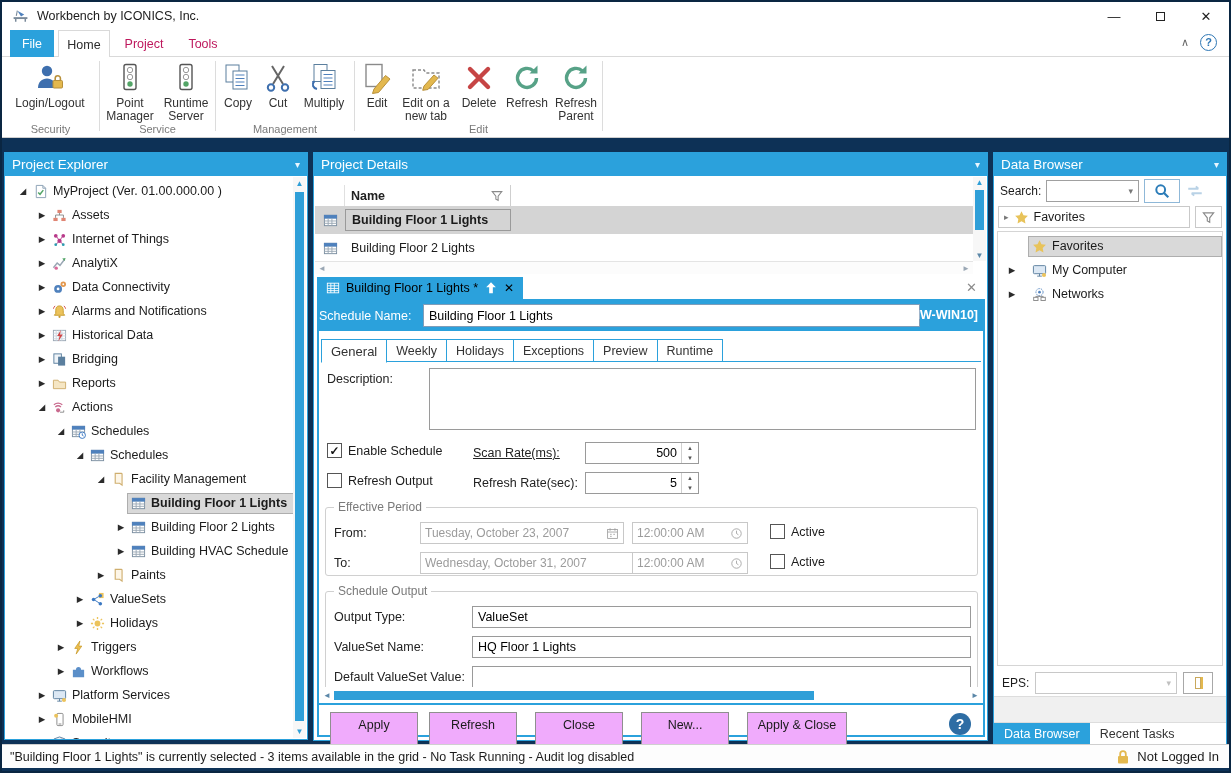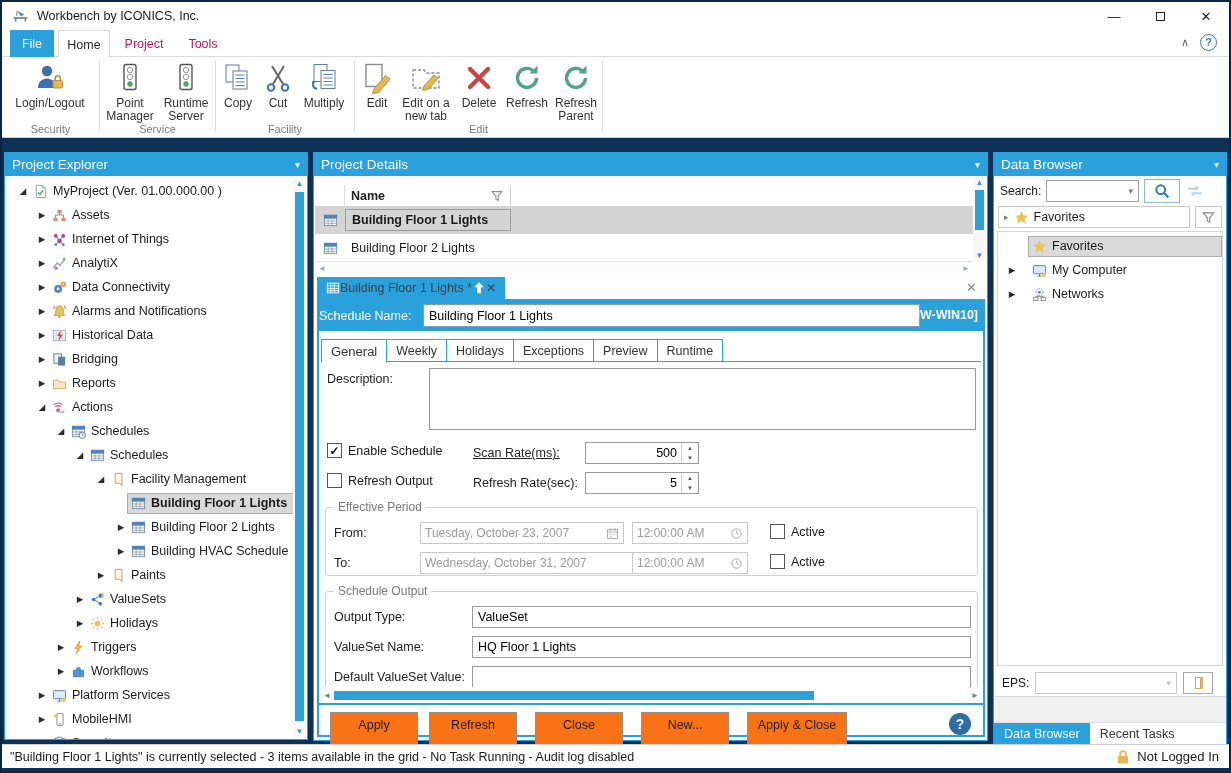--- a/index.html
+++ b/index.html
@@ -57,21 +57,21 @@
   .ggut{width:30px;border-right:1px solid #e0e0e0;}
   .gname{width:166px;border-right:1px solid #cfcfcf;display:flex;align-items:center;padding:0 6px;font-weight:bold;font-size:12.5px;color:#222;}
   .gname svg{margin-left:auto;width:14px;height:14px;}
   .grow{position:absolute;left:1px;right:14px;height:28px;display:flex;align-items:center;}
   .grow .gic{width:30px;display:flex;justify-content:center;}
   .grow .gcell{width:166px;padding:3px 6px;font-size:12.5px;}
   .grow.sel{background:#d4d4d4;}
   .grow.sel .gcell{border:1px solid #9a9a9a;font-weight:bold;background:#d4d4d4;}
 
   
-  .doctab{position:absolute;left:317px;top:277px;height:22px;background:#2ba1dc;color:#404040;display:flex;align-items:center;gap:0;padding:0 9px;font-size:12.5px;}
+  .doctab{position:absolute;left:317px;top:277px;height:22px;background:#2ba1dc;color:#000000;display:flex;align-items:center;gap:6px;padding:0 9px;font-size:12.5px;}
   .docclose{position:absolute;color:#8a8a8a;font-size:13px;}
   .docbox{position:absolute;left:317px;top:299px;width:668px;height:438px;background:#fff;border:2px solid #2ba1dc;}
   .namebar{position:absolute;left:0;right:0;top:0;height:30px;background:#2ba1dc;color:#fff;display:flex;align-items:center;}
   .namebar label{font-size:12.5px;}
   .namebar input{position:absolute;left:104px;top:3px;width:497px;height:23px;border:1px solid #7f9db9;font-size:12.5px;padding:0 5px;font-family:inherit;}
   .machine{position:absolute;right:5px;top:7px;font-weight:bold;font-size:12.5px;}
   .tstrip{position:absolute;left:2px;top:38px;height:23px;display:flex;}
   .ttab{border:1px solid #2ba1dc;border-left:none;background:#fff;padding:0 9px;display:flex;align-items:center;font-size:12.5px;color:#333;position:relative;}
   .ttab:first-child{border-left:1px solid #2ba1dc;}
   .ttab.active{height:24px;z-index:3;border-bottom:1px solid #fff;font-size:13px;}
@@ -85,21 +85,21 @@
   .spin .sbtns span{flex:1;font-size:6px;color:#555;text-align:center;line-height:10px;cursor:default;}
   .chk{position:absolute;display:flex;align-items:center;gap:6px;font-size:12.5px;}
   .chk .box{width:15px;height:15px;border:1px solid #555;background:#fff;text-align:center;line-height:14px;font-size:12px;font-weight:bold;color:#111;}
   fieldset.fs{position:absolute;border:1px solid #d0d0d0;border-radius:3px;margin:0;padding:0;}
   fieldset.fs legend{font-size:12px;color:#7a7a7a;margin-left:8px;padding:0 4px;}
   .dis{border-color:#c8c8c8 !important;color:#9b9b9b !important;}
   .pick{position:absolute;height:22px;border:1px solid #c8c8c8;color:#9b9b9b;font-size:12px;display:flex;align-items:center;padding:0 4px;background:#fff;}
   .pick svg{margin-left:auto;width:13px;height:13px;}
   .pick .ptxt{overflow:hidden;white-space:nowrap;}
   .sepline{position:absolute;left:0;right:0;height:2px;background:#2ba1dc;}
-  .btnrow .btn{position:absolute;top:7px;height:36px;background:#f97316;border:1px solid #8f8f8f;font-size:12.5px;text-align:center;line-height:24px;cursor:default;}
+  .btnrow .btn{position:absolute;top:7px;height:36px;background:#f0abfc;border:1px solid #8f8f8f;font-size:12.5px;text-align:center;line-height:24px;cursor:default;}
   .helpfill{position:absolute;width:22px;height:22px;border-radius:50%;background:#2e6da4;color:#fff;font-weight:bold;font-size:14px;text-align:center;line-height:22px;}
 
   
   .srow{position:absolute;left:0;right:0;top:24px;height:27px;display:flex;align-items:center;}
   .srow label{margin-left:6px;font-size:12px;}
   .combo{height:22px;border:1px solid #a0a0a0;background:#fff;display:flex;align-items:center;}
   .combo .ccaret{margin-left:auto;width:15px;text-align:center;color:#777;font-size:9px;}
   .sbtn{width:36px;height:24px;border:1px solid #8fb8d8;display:flex;align-items:center;justify-content:center;margin-left:5px;}
   .syncic{margin-left:6px;}
   .crumb{position:absolute;left:4px;top:53px;height:22px;right:36px;border:1px solid #c9c9c9;display:flex;align-items:center;gap:5px;padding:0 5px;font-size:12.5px;}
@@ -378,21 +378,21 @@
             <use href="#s-cut"></use>
           </svg>
         <span>Cut</span>
       </div>
       <div class="rbtn" style="left:80px;width:56px;">
         <svg>
             <use href="#s-mult"></use>
           </svg>
         <span>Multiply</span>
       </div>
-      <div class="glabel">Facility</div>
+      <div class="glabel">Management</div>
     </div>
     <div class="rsep" style="left:352px;"></div>
 
     <div class="rgroup" style="left:353px;width:247px;">
       <div class="rbtn" style="left:4px;width:36px;">
         <svg>
             <use href="#s-edit"></use>
           </svg>
         <span>Edit</span>
       </div>

